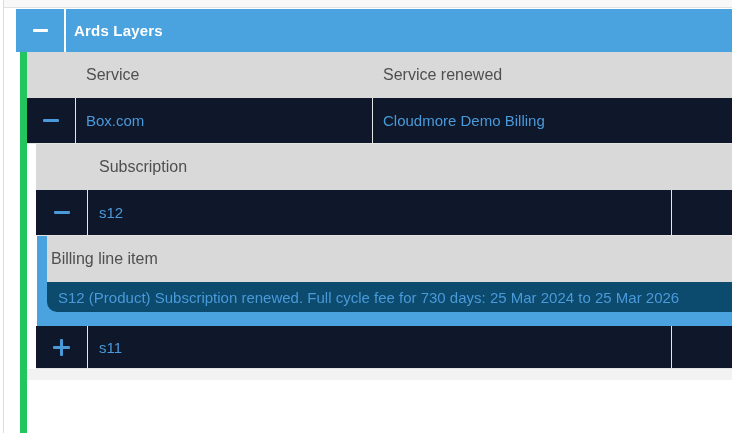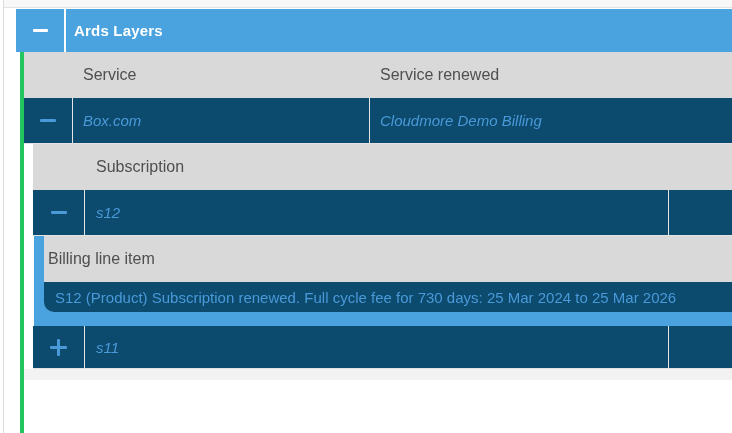--- a/index.html
+++ b/index.html
@@ -19,29 +19,29 @@
   .top-strip{position:absolute;left:4px;top:0;width:728px;height:8px;background:#f8f8f8;border-bottom:1px solid #e2e2e2;}
 
   
   .panel-header{position:absolute;left:16px;top:9px;width:722px;height:43px;background:var(--accent);display:flex;align-items:stretch;}
   .panel-toggle{width:48px;display:flex;align-items:center;justify-content:center;background:transparent;border:none;cursor:pointer;}
   .minus-white{width:15px;height:3px;background:#ffffff;border-radius:1px;}
   .panel-sep{width:2px;background:#ffffff;}
   .panel-title{display:flex;align-items:center;padding-left:8px;color:#ffffff;font-size:15px;font-weight:700;letter-spacing:.2px;}
 
   
-  .service-table{position:absolute;left:20px;top:52px;width:712px;height:381px;border-left:4px solid #22c55e;}
+  .service-table{position:absolute;left:20px;top:52px;width:712px;height:381px;border-left:7px solid #22c55e;}
   .grid-row{display:flex;align-items:stretch;}
   .hdr{background:var(--hdr-gray);color:var(--hdr-text);font-size:16px;}
   .hdr .cell{display:flex;align-items:center;}
   .svc-hdr{height:46px;}
   .c-exp1{width:49px;flex:none;}
   .c-svc{width:297px;flex:none;padding-left:10px;}
   .c-ven{flex:1;padding-left:10px;}
-  .body-row{background:#0c4a6e;border-bottom:1px solid var(--border);font-style:italic;}
+  .body-row{background:#0f172a;border-bottom:1px solid var(--border);}
   .svc-row{height:46px;}
   .cell{display:flex;align-items:center;overflow:hidden;}
   .exp-cell{justify-content:center;border-right:1px solid var(--cell-border);}
   .divided{border-right:1px solid var(--cell-border);}
   .link{color:var(--link);font-size:15px;cursor:pointer;white-space:nowrap;}
   .exp-btn{background:transparent;border:none;cursor:pointer;display:flex;align-items:center;justify-content:center;width:100%;height:100%;}
   .minus-blue{width:16px;height:3px;background:var(--link);border-radius:1px;}
   .plus-blue{position:relative;width:17px;height:17px;}
   .plus-blue i{position:absolute;display:block;background:var(--link);border-radius:1px;}
   .plus-blue .h{left:0;top:7px;width:17px;height:3px;}

